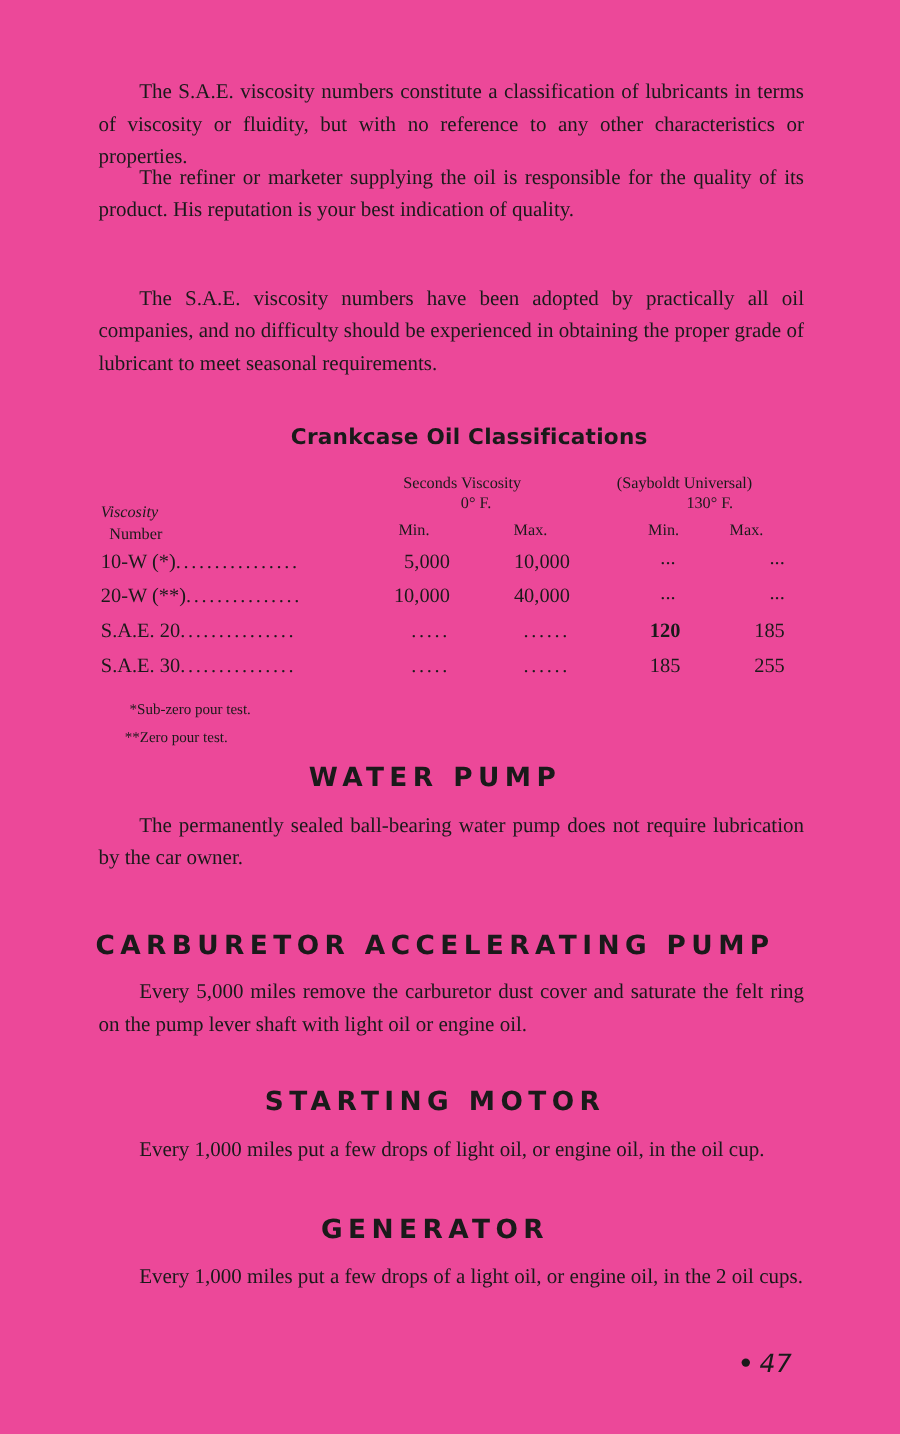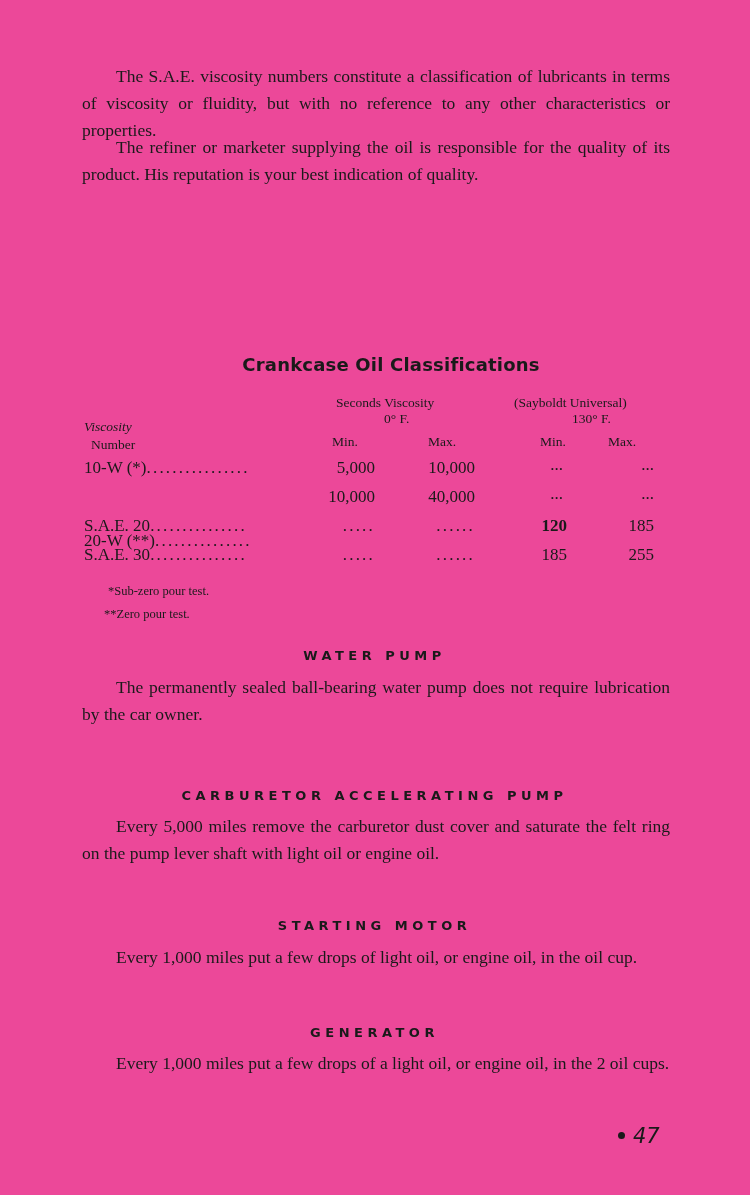--- a/index.html
+++ b/index.html
@@ -23,22 +23,22 @@
     margin: 0;
   }
   .heading {
     position: absolute;
     left: 0;
     width: 725px;
     text-align: center;
     font-family: "DejaVu Sans", "Liberation Sans", sans-serif;
     font-weight: bold;
     letter-spacing: 4.5px;
-    font-size: 13px;
-    margin: 12px;
+    font-size: 22px;
+    margin: 0;
   }
   .table-title {
     position: absolute;
     left: 0; width: 750px;
     top: 354px;
     text-align: center;
     font-family: "DejaVu Sans", "Liberation Sans", sans-serif;
     font-weight: bold;
     font-size: 18px;
     letter-spacing: 0.2px;
@@ -87,20 +87,21 @@
     position: relative; top: -2px;
   }
 </style>
 </head>
 <body>
 
 <div id="page">
 
   <p class="para" style="top:63px;">The S.A.E. viscosity numbers constitute a classification of lubricants in terms of viscosity or fluidity, but with no reference to any other characteristics or properties.</p>
   <p class="para" style="top:134px;">The refiner or marketer supplying the oil is responsible for the quality of its product. His reputation is your best indication of quality.</p>
+  <p class="para" style="top:235px;">The S.A.E. viscosity numbers have been adopted by practically all oil companies, and no difficulty should be experienced in obtaining the proper grade of lubricant to meet seasonal requirements.</p>
 
   <div>
     <div class="table-title">Crankcase Oil Classifications</div>
 
     <div class="cell" style="left:336px; top:395px;">Seconds Viscosity</div>
     <div class="cell" style="left:514px; top:395px;">(Sayboldt Universal)</div>
 
     <div class="cell" style="left:84px; top:419px;font-style:italic;">Viscosity</div>
     <div class="cell" style="left:384px; top:411px;">0° F.</div>
     <div class="cell" style="left:572px; top:411px;">130° F.</div>
@@ -115,21 +116,21 @@
       <div class="row-label" style="top:458px;">
         <span>10-W (*)</span><span class="dotlead">................</span>
       </div>
       <div class="val" style="right:375px; top:458px;">5,000</div>
       <div class="val" style="right:275px; top:458px;">10,000</div>
       <div class="val" style="right:187px; top:455px;">...</div>
       <div class="val" style="right:96px; top:455px;">...</div>
     </div>
 
     <div>
-      <div class="row-label" style="top:487px;margin-top:44px;">
+      <div class="row-label" style="top:487px;">
         <span>20-W (**)</span><span class="dotlead">...............</span>
       </div>
       <div class="val" style="right:375px; top:487px;">10,000</div>
       <div class="val" style="right:275px; top:487px;">40,000</div>
       <div class="val" style="right:187px; top:484px;">...</div>
       <div class="val" style="right:96px; top:484px;">...</div>
     </div>
 
     <div>
       <div class="row-label" style="top:516px;">

